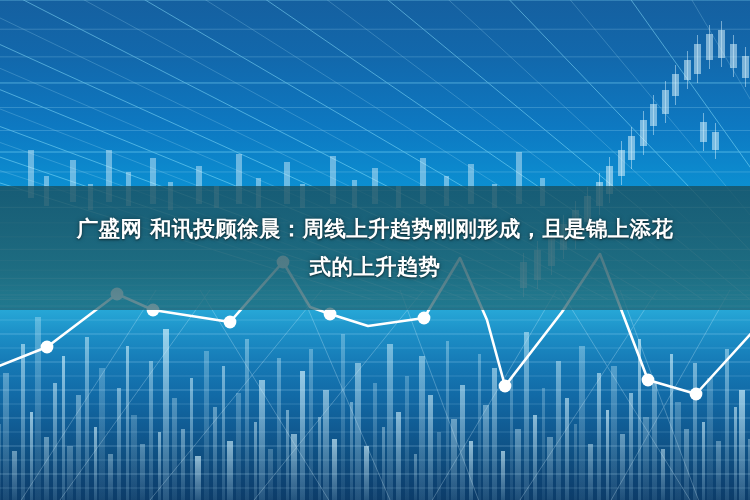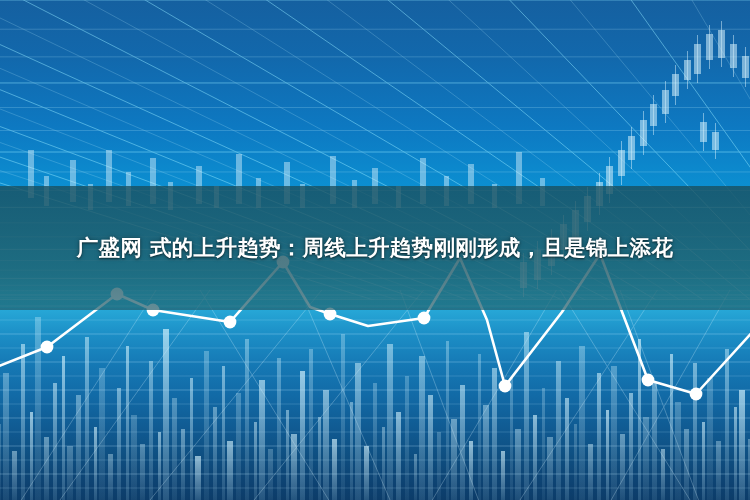--- a/index.html
+++ b/index.html
@@ -413,16 +413,17 @@
         <circle cx="424" cy="68" r="6.4"></circle>
         <circle cx="505" cy="136" r="6.4"></circle>
         <circle cx="648" cy="130" r="6.4"></circle>
         <circle cx="696" cy="144" r="6.4"></circle>
       </g>
   </svg>
 
   <div class="band"></div>
 
   <div class="headline">
-    <div class="hl-line l1">广盛网 式的上升趋势：周线上升趋势刚刚形成，且是锦上添花</div>
+    <div class="hl-line l1">广盛网 和讯投顾徐晨：周线上升趋势刚刚形成，且是锦上添花</div>
+    <div class="hl-line l2">式的上升趋势</div>
   </div>
 
 </div>
 
 </body></html>

